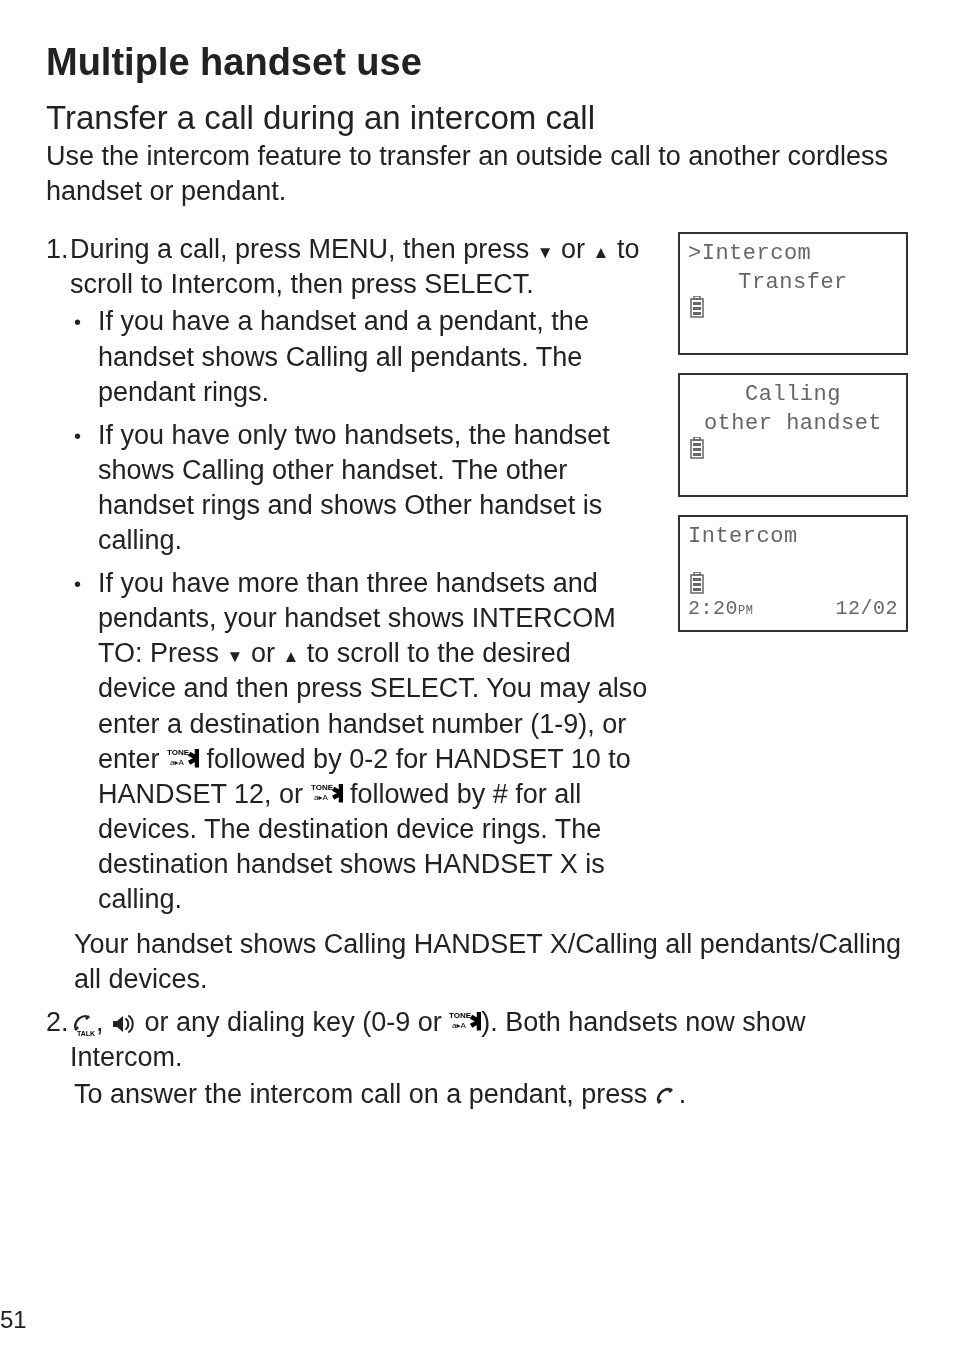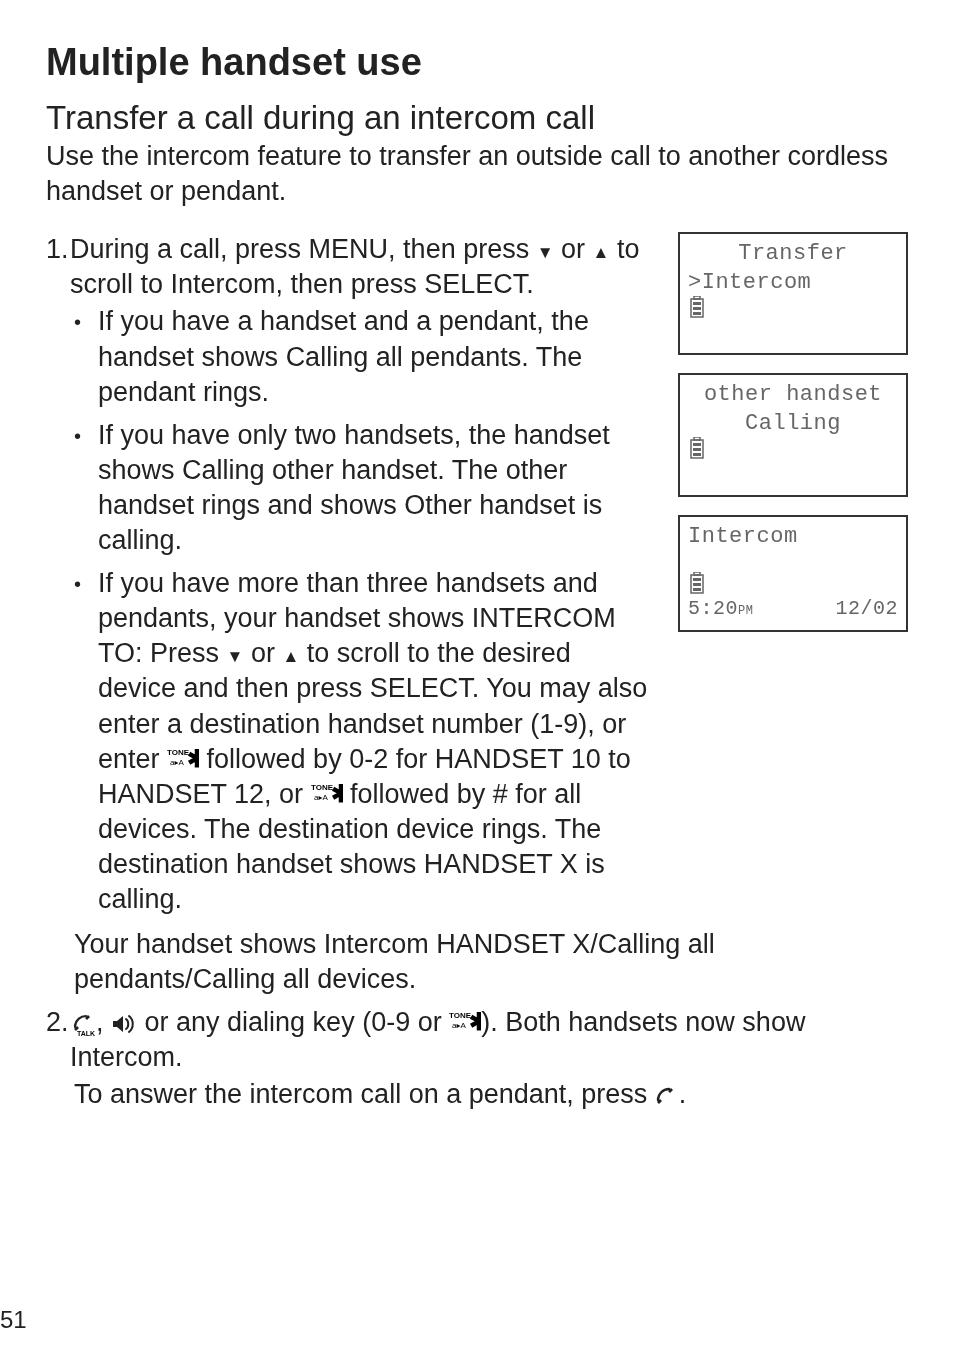--- a/index.html
+++ b/index.html
@@ -122,39 +122,39 @@
                   </svg></span><span> followed by </span><span class="bold">#</span><span> for all devices. The destination device rings. The destination handset shows </span><span class="bold">HANDSET X is calling</span><span>.</span>
             </span>
           </div>
         </div>
       </div>
     </div>
 
     <div class="right-col">
 
       <div class="lcd">
+        <div class="line left">&gt;Intercom</div>
         <div class="line center">Transfer</div>
-        <div class="line left">&gt;Intercom</div>
         <div class="batt-row">
           <span class="lcd-batt">
             <svg width="18" height="22" viewBox="0 0 18 22">
                 <rect x="6" y="0" width="6" height="3" fill="none" stroke="#666" stroke-width="1.5"></rect>
                 <rect x="3" y="3" width="12" height="18" fill="none" stroke="#666" stroke-width="1.5"></rect>
                 <rect x="5" y="6" width="8" height="3" fill="#666"></rect>
                 <rect x="5" y="11" width="8" height="3" fill="#666"></rect>
                 <rect x="5" y="16" width="8" height="3" fill="#666"></rect>
               </svg>
           </span>
         </div>
         <div class="spacer"></div>
       </div>
 
       <div class="lcd">
+        <div class="line center">Calling</div>
         <div class="line center">other handset</div>
-        <div class="line center">Calling</div>
         <div class="batt-row">
           <span class="lcd-batt">
             <svg width="18" height="22" viewBox="0 0 18 22">
                 <rect x="6" y="0" width="6" height="3" fill="none" stroke="#666" stroke-width="1.5"></rect>
                 <rect x="3" y="3" width="12" height="18" fill="none" stroke="#666" stroke-width="1.5"></rect>
                 <rect x="5" y="6" width="8" height="3" fill="#666"></rect>
                 <rect x="5" y="11" width="8" height="3" fill="#666"></rect>
                 <rect x="5" y="16" width="8" height="3" fill="#666"></rect>
               </svg>
           </span>
@@ -170,29 +170,29 @@
             <svg width="18" height="22" viewBox="0 0 18 22">
                 <rect x="6" y="0" width="6" height="3" fill="none" stroke="#666" stroke-width="1.5"></rect>
                 <rect x="3" y="3" width="12" height="18" fill="none" stroke="#666" stroke-width="1.5"></rect>
                 <rect x="5" y="6" width="8" height="3" fill="#666"></rect>
                 <rect x="5" y="11" width="8" height="3" fill="#666"></rect>
                 <rect x="5" y="16" width="8" height="3" fill="#666"></rect>
               </svg>
           </span>
         </div>
         <div class="bottom-row">
-          <span><span>5:20</span><span style="font-size:12px;">PM</span></span>
+          <span><span>2:20</span><span style="font-size:12px;">PM</span></span>
           <span>12/02</span>
         </div>
       </div>
     </div>
   </div>
 
   <p class="full-p">
-    <span>Your handset shows </span><span class="bold">Intercom HANDSET X</span><span>/</span><span class="bold">Calling all pendants</span><span>/</span><span class="bold">Calling all devices</span><span>.</span>
+    <span>Your handset shows </span><span class="bold">Calling HANDSET X</span><span>/</span><span class="bold">Calling all pendants</span><span>/</span><span class="bold">Calling all devices</span><span>.</span>
   </p>
 
   <div class="ol-row">
     <span class="ol-num">2.</span>
     <span class="ol-text">
       <span class="icon-talk"><svg width="26" height="26" viewBox="0 0 26 26">
             <path d="M5 16 C5 10 10 5 16 5" stroke="#222" stroke-width="2.2" fill="none" stroke-linecap="round"></path>
             <path d="M4 18 L7 15 L9 17 L6 20 Z" fill="#222"></path>
             <path d="M18 4 L15 7 L17 9 L20 6 Z" fill="#222"></path>
             <text x="7" y="25" font-size="7" font-family="Arial" font-weight="bold">TALK</text>

